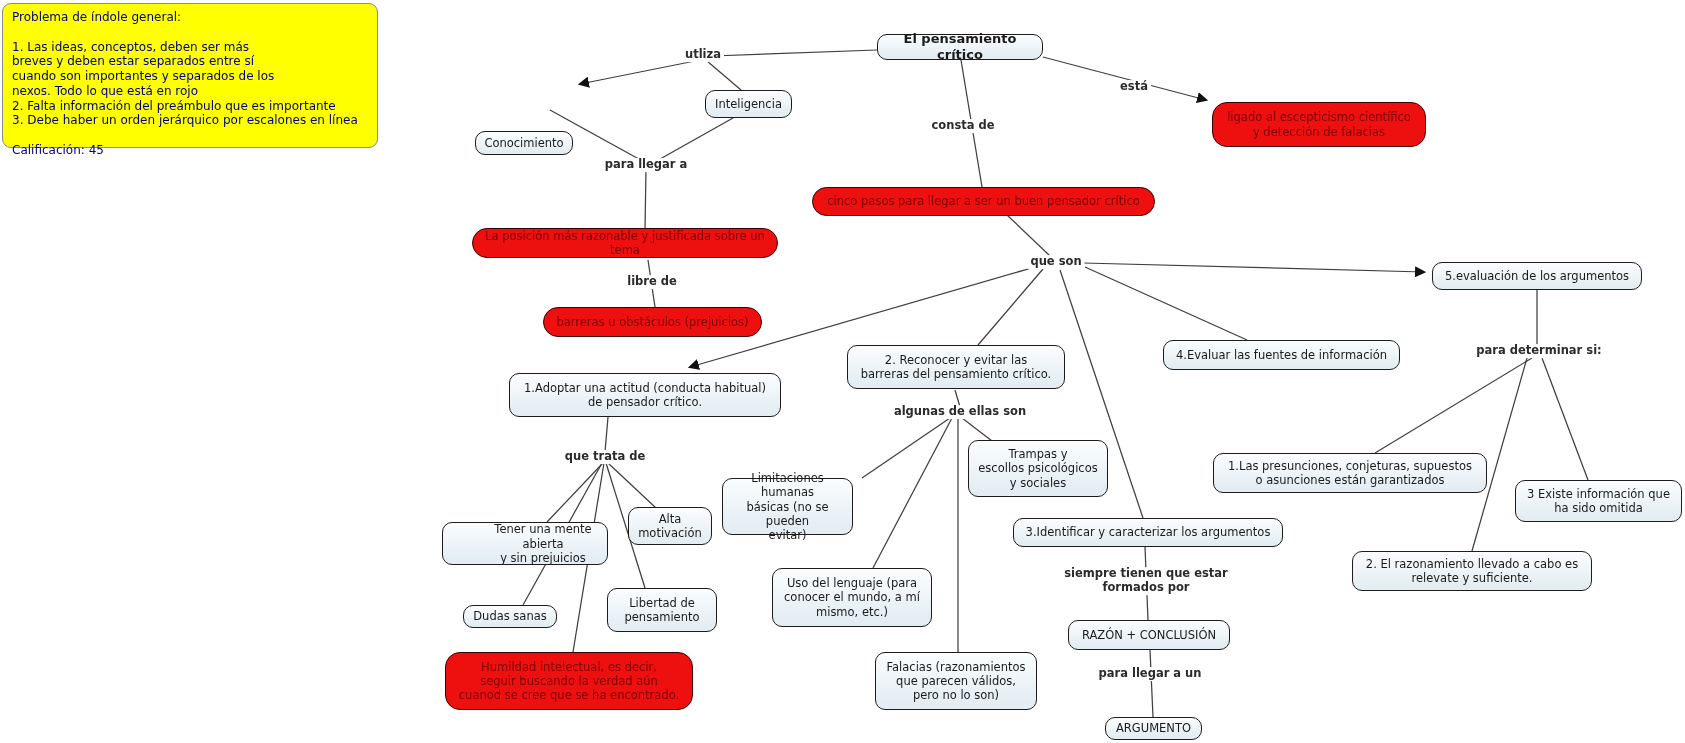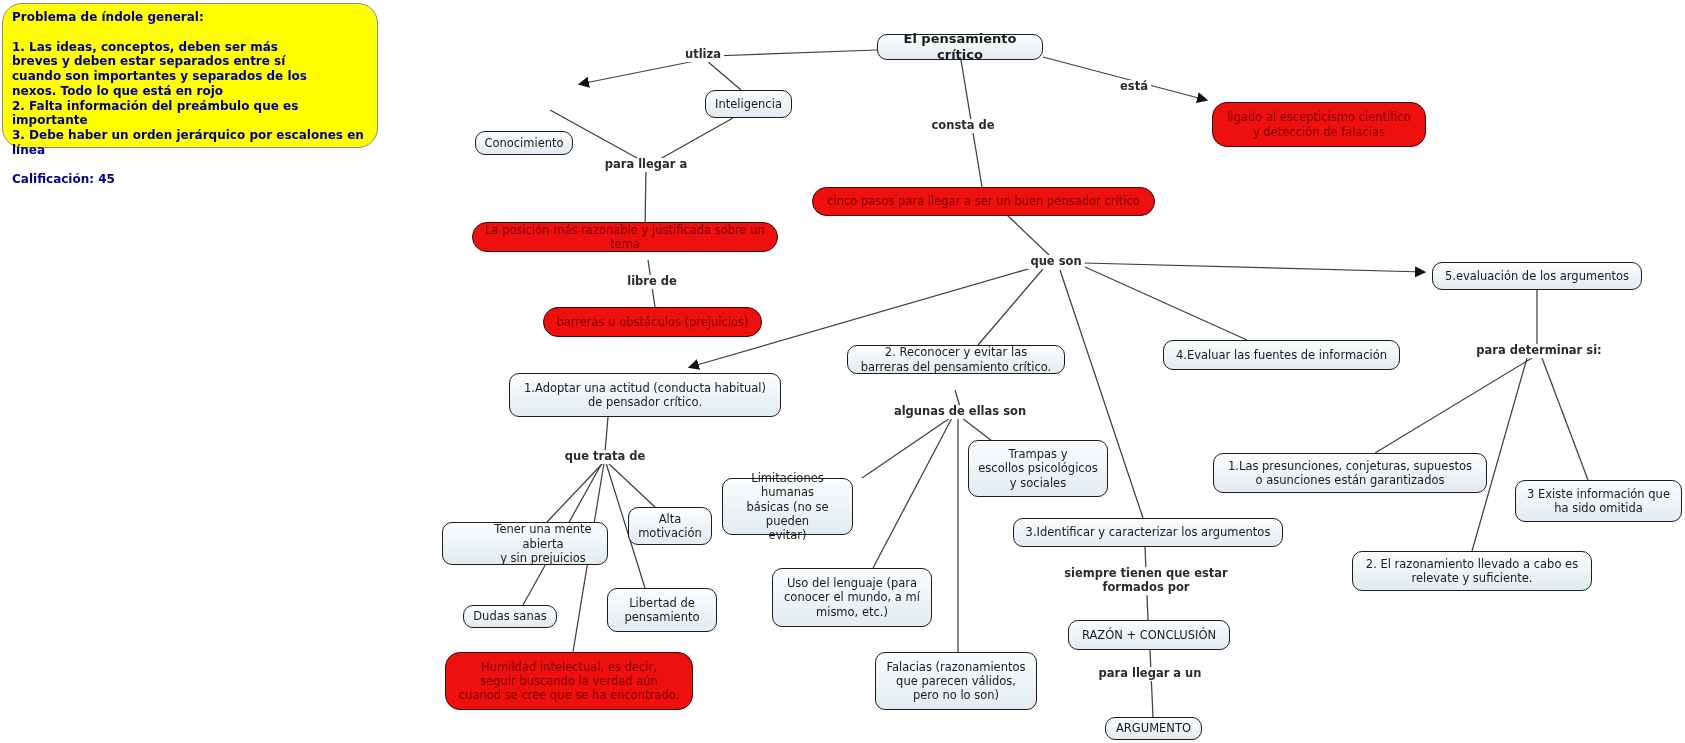--- a/index.html
+++ b/index.html
@@ -16,22 +16,22 @@
     border:1px solid #1c1c1c;border-radius:10px;padding:1px 4px;z-index:2;
   }
   .node.red{background:#ee0f0f;color:#7e0000;border-color:#3c0000;border-radius:15px;}
   .node.title{font-weight:bold;font-size:13px;}
   .label{
     position:absolute;transform:translate(-50%,-50%);background:#ffffff;padding:0 3px;
     font-size:11.5px;color:#2b2b2b;text-align:center;white-space:pre-line;line-height:1.2;z-index:1;font-weight:bold;
   }
   .note{
     position:absolute;left:2px;top:3px;width:376px;height:145px;box-sizing:border-box;
-    background:#ffff00;border:1px solid #8a8a8a;border-radius:20px;padding:6px 9px;
-    font-weight:bold;font-size:12px;line-height:1.23;color:#00008b;white-space:pre-line;z-index:3;
+    background:#ffff00;border:1px solid #8a8a8a;border-radius:9px;padding:6px 9px;
+    font-weight:normal;font-size:12px;line-height:1.23;color:#00008b;white-space:pre-line;z-index:3;
   }
 </style>
 </head>
 <body>
 
 <svg class="wires" width="1685" height="743">
   <defs>
     <marker id="arrow" viewBox="0 0 10 10" refX="8" refY="5" markerWidth="9" markerHeight="9" orient="auto-start-reverse">
       <path d="M0,0 L10,5 L0,10 z" fill="#111"></path>
     </marker>
@@ -80,25 +80,25 @@
 3. Debe haber un orden jerárquico por escalones en línea
 
 Calificación: 45</div>
 
 <div class="node title" style="left:877px;top:34px;width:166px;height:26px;">El pensamiento crítico</div>
 <div class="node" style="left:475px;top:87px;width:98px;height:24px;margin-top:44px;">Conocimiento</div>
 <div class="node" style="left:705px;top:90px;width:87px;height:28px;">Inteligencia</div>
 <div class="node red" style="left:1212px;top:102px;width:214px;height:45px;">ligado al escepticismo científico
 y detección de falacias</div>
 <div class="node red" style="left:812px;top:187px;width:343px;height:29px;">cinco pasos para llegar a ser un buen pensador crítico</div>
-<div class="node red" style="left:472px;top:222px;width:306px;height:30px;">La posición más razonable y justificada sobre un tema</div>
+<div class="node red" style="left:472px;top:228px;width:306px;height:30px;">La posición más razonable y justificada sobre un tema</div>
 <div class="node red" style="left:543px;top:307px;width:219px;height:30px;">barreras u obstáculos (prejuicios)</div>
 <div class="node" style="left:473px;top:373px;width:272px;height:44px;margin-left:36px;">1.Adoptar una actitud (conducta habitual)
 de pensador crítico.</div>
-<div class="node" style="left:847px;top:345px;width:218px;height:29px;">2. Reconocer y evitar las
+<div class="node" style="left:847px;top:345px;width:218px;height:44px;">2. Reconocer y evitar las
 barreras del pensamiento crítico.</div>
 <div class="node" style="left:1013px;top:518px;width:270px;height:29px;">3.Identificar y caracterizar los argumentos</div>
 <div class="node" style="left:1163px;top:340px;width:237px;height:30px;">4.Evaluar las fuentes de información</div>
 <div class="node" style="left:1432px;top:262px;width:210px;height:28px;">5.evaluación de los argumentos</div>
 <div class="node" style="left:968px;top:440px;width:140px;height:57px;text-align:center;">Trampas y
 escollos psicológicos
 y sociales</div>
 <div class="node" style="left:722px;top:478px;width:131px;height:57px;">Limitaciones humanas
 básicas (no se pueden
 evitar)</div>

